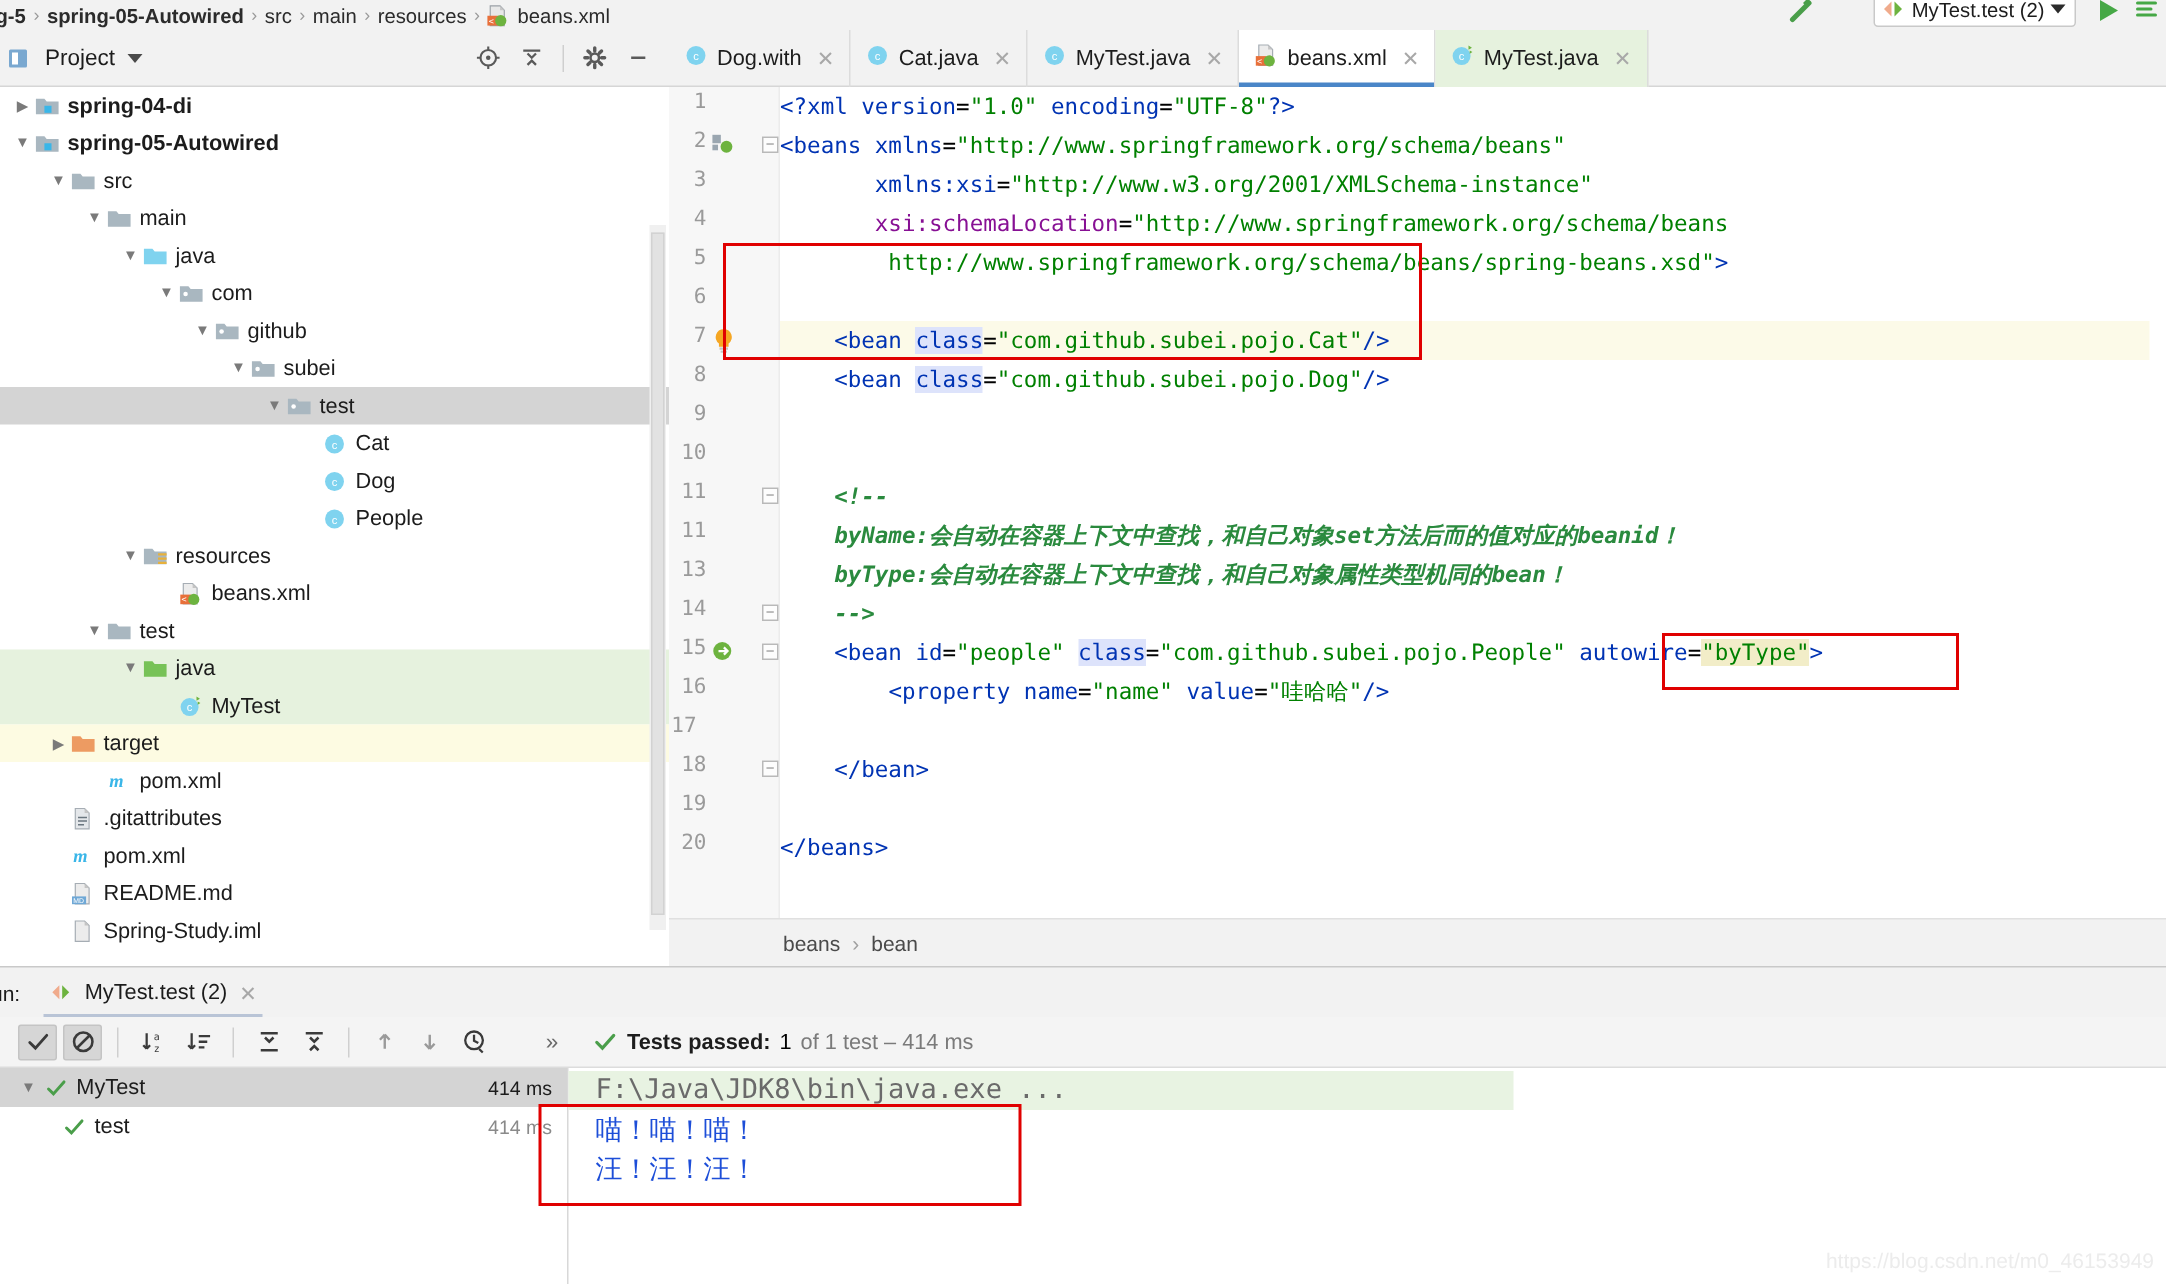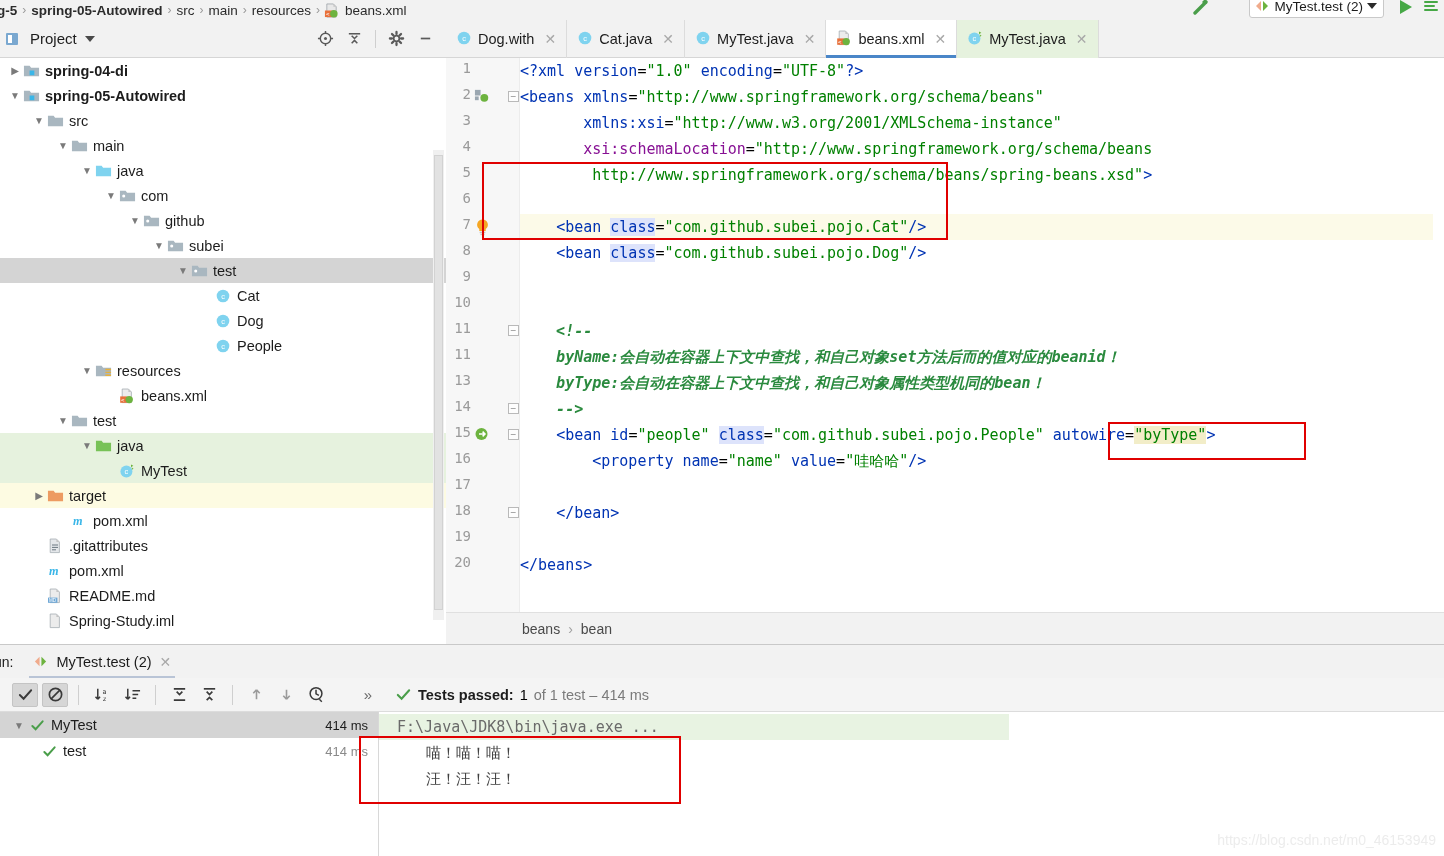--- a/index.html
+++ b/index.html
@@ -179,25 +179,25 @@
     position: relative; height: 26px; display: flex; align-items: center;
     font-size: 14.5px; color: #1c1c1c; padding-left: 14px; gap: 6px;
   }
   .ttrow.sel { background: #d4d4d4; }
   .ttrow .ms { position: absolute; right: 10px; font-size: 13px; }
   .ttrow .ms.dim { color: #8a8a8a; }
 
   .console {
     position: absolute; left: 378px; top: 712px; width: 1066px; height: 144px;
     background: #ffffff; border-left: 1px solid #d8d8d8;
-    font-family: "DejaVu Sans Mono", monospace; font-size: 15px; line-height: 26px;
+    font-family: "DejaVu Sans Mono", monospace; font-size: 18px; line-height: 26px;
   }
   .cline { position: absolute; left: 18px; white-space: pre; }
   .cline.cmd { color: #6a6a6a; background: #e8f3e2; left: 0; padding-left: 18px; width: 630px; }
-  .cline.out { color: #404040; font-family: Liberation Sans, sans-serif; margin-left: 29px; }
+  .cline.out { color: #1d4ed8; font-family: Liberation Sans, sans-serif; }
   .cline.fin { color: #0000c0; }
 
   .watermark {
     position: absolute; right: 8px; bottom: 8px;
     font-size: 14px; color: #ececec; font-family: "Liberation Sans", sans-serif;
   }
 
   .svgico { display: block; }
 </style>
 </head>
@@ -622,21 +622,21 @@
           <div class="gnum" style="top: 158px;">7</div>
           <div class="gnum" style="top: 184px;">8</div>
           <div class="gnum" style="top: 210px;">9</div>
           <div class="gnum" style="top: 236px;">10</div>
           <div class="gnum" style="top: 262px;">11</div>
           <div class="gnum" style="top: 288px;">11</div>
           <div class="gnum" style="top: 314px;">13</div>
           <div class="gnum" style="top: 340px;">14</div>
           <div class="gnum" style="top: 366px;">15</div>
           <div class="gnum" style="top: 392px;">16</div>
-          <div class="gnum" style="top: 418px;">17</div>
+          <div class="gnum" style="top: 418px; text-align: center;">17</div>
           <div class="gnum" style="top: 444px;">18</div>
           <div class="gnum" style="top: 470px;">19</div>
           <div class="gnum" style="top: 496px;">20</div>
         </div>
       <div id="gutter-icons">
           <div class="gicon" style="top: 30px;"><svg width="15" height="15" viewBox="0 0 16 16">
               <rect x="1" y="2" width="6" height="6" fill="#9aa6b0"></rect>
               <rect x="1" y="9" width="4" height="4" fill="#9aa6b0"></rect>
               <circle cx="11" cy="10.5" r="4.2" fill="#6db33f"></circle>
             </svg></div>

